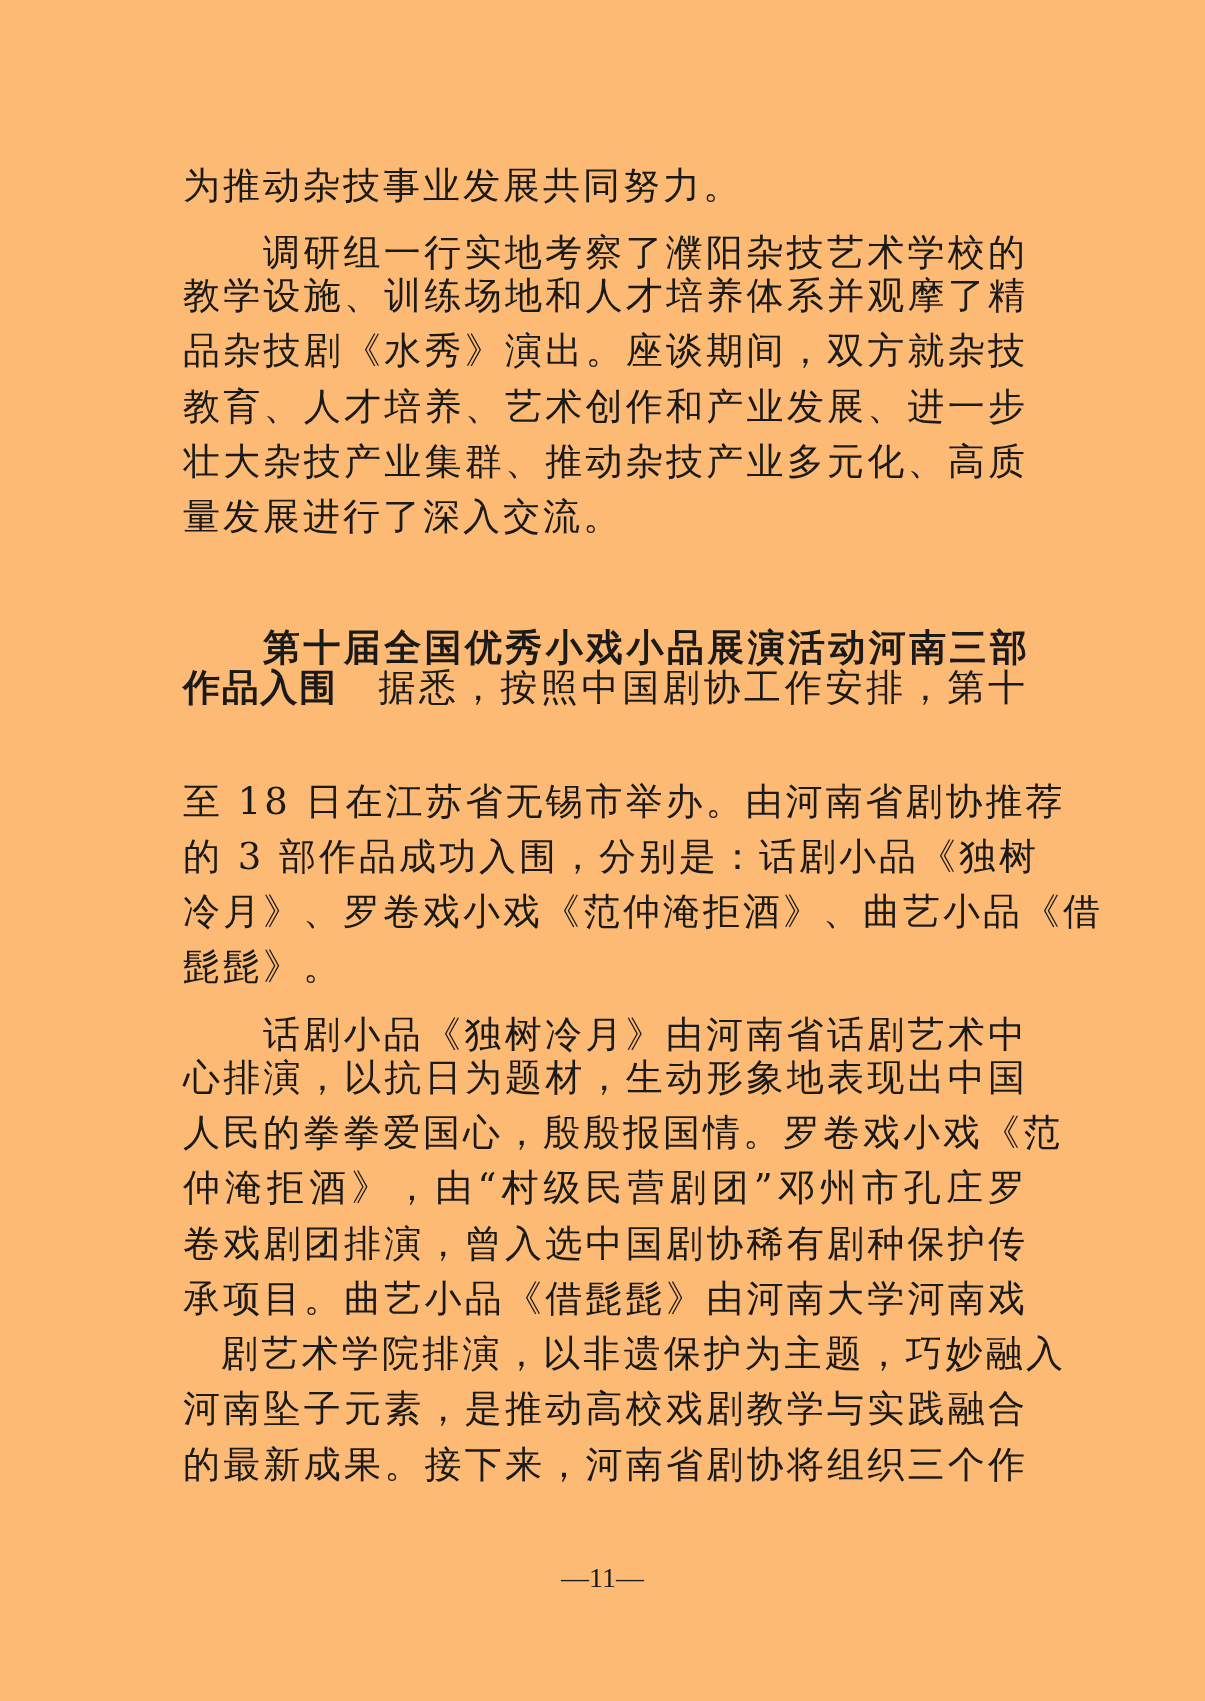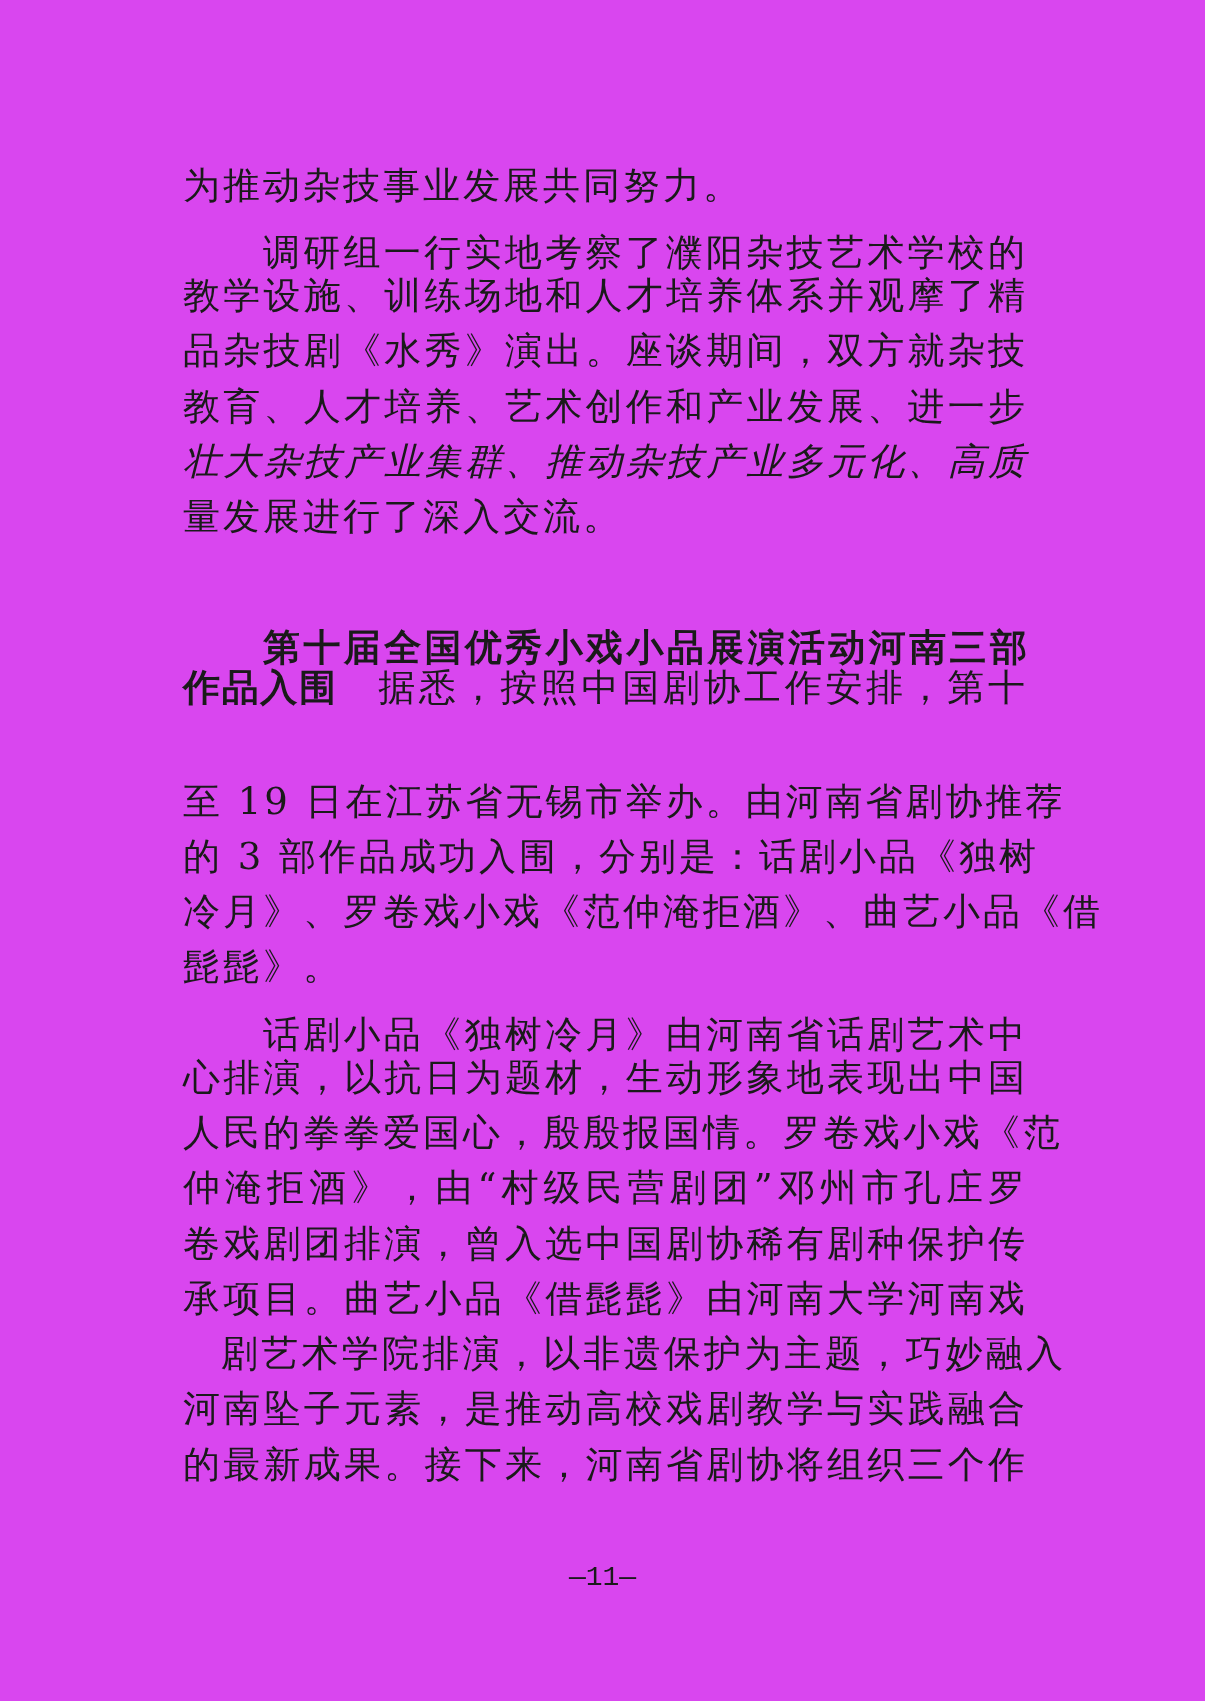--- a/index.html
+++ b/index.html
@@ -14,21 +14,21 @@
       overflow: hidden;
       font-family: "DejaVu Serif", "Liberation Serif", serif;
       color: #1a1a1a;
     }
     .page {
       position: absolute;
       left: 0;
       top: 0;
       width: 1205px;
       height: 1701px;
-      background: #d946ef;
+      background: #fdba74;
     }
     .line {
       position: absolute;
       left: 183px;
       width: 845px;
       height: 56px;
       font-size: 37px;
       line-height: 56px;
       white-space: nowrap;
       letter-spacing: 3px;
@@ -49,43 +49,43 @@
       letter-spacing: 1px;
     }
     .page-number {
       position: absolute;
       left: 0;
       width: 1205px;
       top: 1560px;
       text-align: center;
       font-size: 28px;
       line-height: 36px;
-      font-family: Liberation Mono, monospace;
+      font-family: Liberation Serif, serif;
       color: #1a1a1a;
     }
   </style>
 </head>
 <body>
 
 <div class="page">
 
   <div class="line last" style="top:158px;">为推动杂技事业发展共同努力。</div>
 
   <div class="line indent" style="top:213px;">调研组一行实地考察了濮阳杂技艺术学校的</div>
   <div class="line" style="top:268px;">教学设施、训练场地和人才培养体系并观摩了精</div>
   <div class="line" style="top:323px;">品杂技剧《水秀》演出。座谈期间，双方就杂技</div>
   <div class="line" style="top:379px;">教育、人才培养、艺术创作和产业发展、进一步</div>
-  <div class="line" style="top:434px;font-style:italic;">壮大杂技产业集群、推动杂技产业多元化、高质</div>
+  <div class="line" style="top:434px;">壮大杂技产业集群、推动杂技产业多元化、高质</div>
   <div class="line last" style="top:489px;">量发展进行了深入交流。</div>
 
   <div class="line indent bold" style="top:608px;">第十届全国优秀小戏小品展演活动河南三部</div>
   <div class="line" style="top:660px; text-align-last: justify;">
     <span class="bold">作品入围</span><span>　据悉，按照中国剧协工作安排，第十</span>
   </div>
-  <div class="line" style="top:774px;">至 19 日在江苏省无锡市举办。由河南省剧协推荐</div>
+  <div class="line" style="top:774px;">至 18 日在江苏省无锡市举办。由河南省剧协推荐</div>
   <div class="line" style="top:829px;">的 3 部作品成功入围，分别是：话剧小品《独树</div>
   <div class="line" style="top:884px;">冷月》、罗卷戏小戏《范仲淹拒酒》、曲艺小品《借</div>
   <div class="line last" style="top:939px;">髭髭》。</div>
 
   <div class="line indent" style="top:995px;">话剧小品《独树冷月》由河南省话剧艺术中</div>
   <div class="line" style="top:1050px;">心排演，以抗日为题材，生动形象地表现出中国</div>
   <div class="line" style="top:1105px;">人民的拳拳爱国心，殷殷报国情。罗卷戏小戏《范</div>
   <div class="line" style="top:1160px;">仲淹拒酒》，由“村级民营剧团”邓州市孔庄罗</div>
   <div class="line" style="top:1216px;">卷戏剧团排演，曾入选中国剧协稀有剧种保护传</div>
   <div class="line" style="top:1271px;">承项目。曲艺小品《借髭髭》由河南大学河南戏</div>

